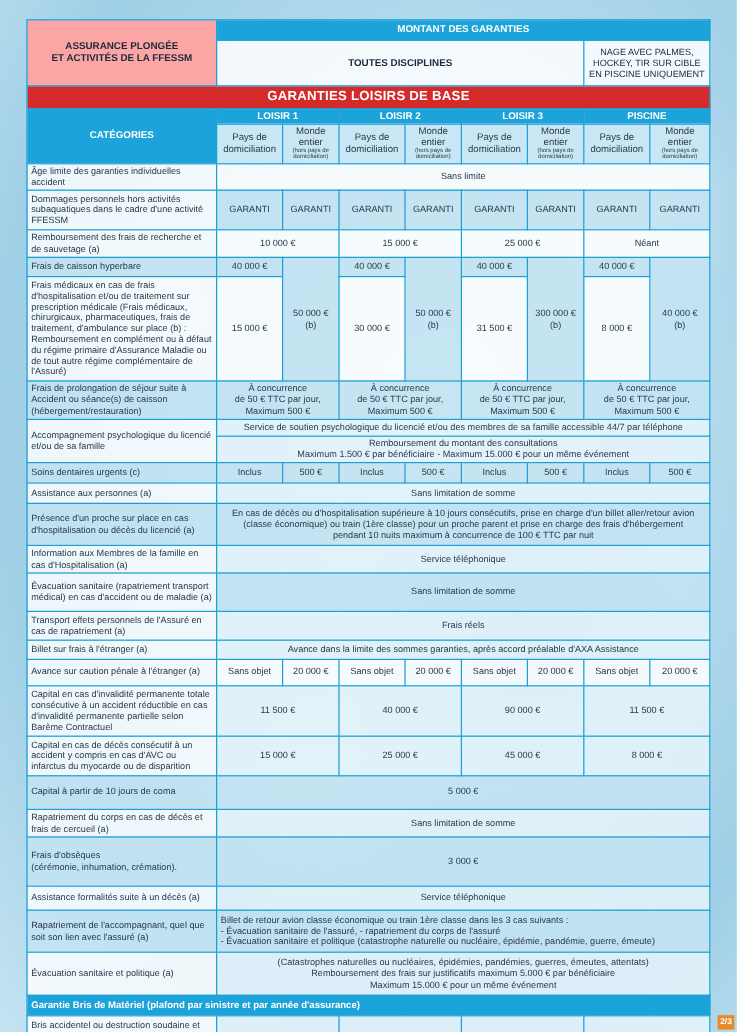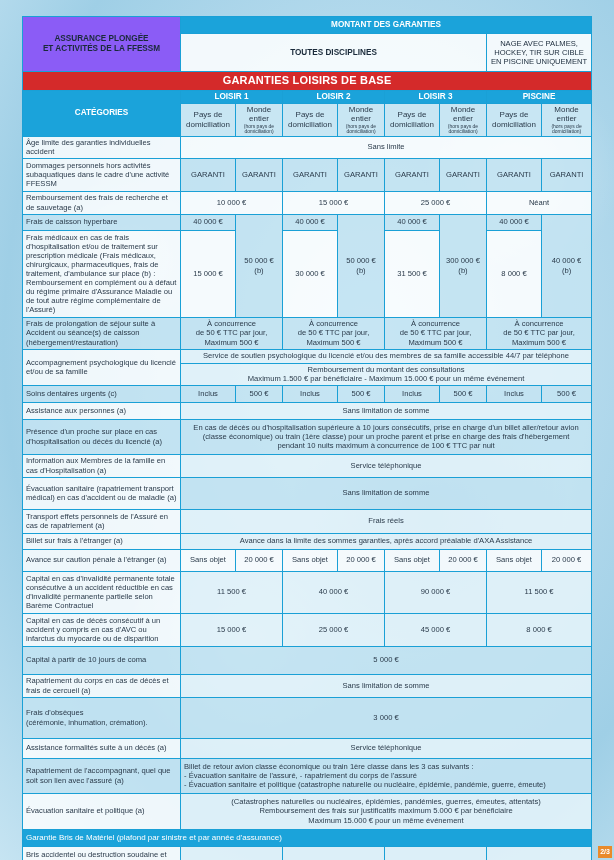--- a/index.html
+++ b/index.html
@@ -23,25 +23,25 @@
   table.main td, table.main th {
     border:1.3px solid #1aa0d6; padding:1px 3px; vertical-align:middle;
   }
   .c-label { text-align:left; }
   .c-val { text-align:center; }
   .lab-bg { background:rgba(255,255,255,0.82); }
   .light { background:rgba(230,244,250,0.85); }
   .mid { background:rgba(196,228,242,0.85); }
   .white { background:rgba(255,255,255,0.85); }
   .hdr-blue { background:#1ba3da; color:#fff; font-weight:bold; text-align:center; font-size:8.2px; }
-  .hdr-title { background:#8b5cf6; color:#1a2a3a; font-weight:bold; text-align:center; font-size:8.2px; }
+  .hdr-title { background:#fca5a5; color:#1a2a3a; font-weight:bold; text-align:center; font-size:8.2px; }
   .hdr-red { background:#d42a2a; color:#fff; font-weight:bold; text-align:center; font-size:11px; letter-spacing:0.2px; }
   .hdr-sub { background:#c8e6f3; text-align:center; font-size:8px; color:#2a3a4a; }
   .tiny { font-size:5px; display:block; line-height:1.05; }
-  .sub-row { background:#1ba3da; color:#fff; font-size:8px; font-weight:normal; }
+  .sub-row { background:#1ba3da; color:#fff; font-size:8px; font-weight:bold; }
   .pagenum { position:absolute; right:2px; bottom:2px; width:14px; height:12px;
     background:#e98a2a; color:#fff; font-size:7px; font-weight:bold; text-align:center; line-height:12px; }
   .left-lines { text-align:left;margin-top:39px; }
 </style>
 </head>
 <body>
 
 <div class="bgdeco"></div>
 
 <table class="main">

